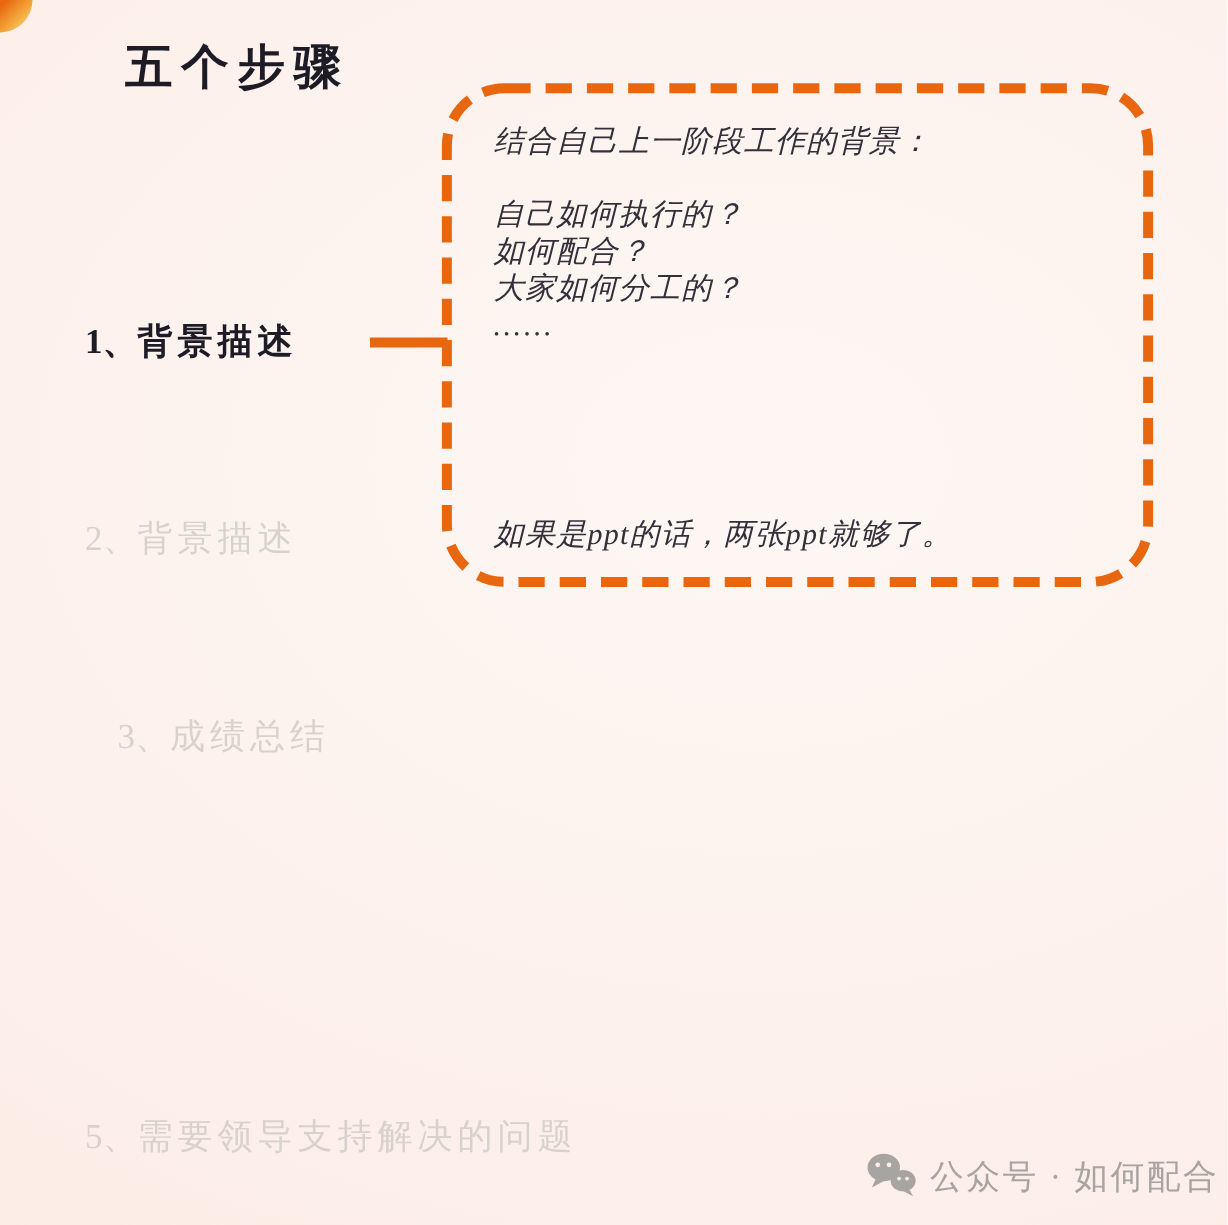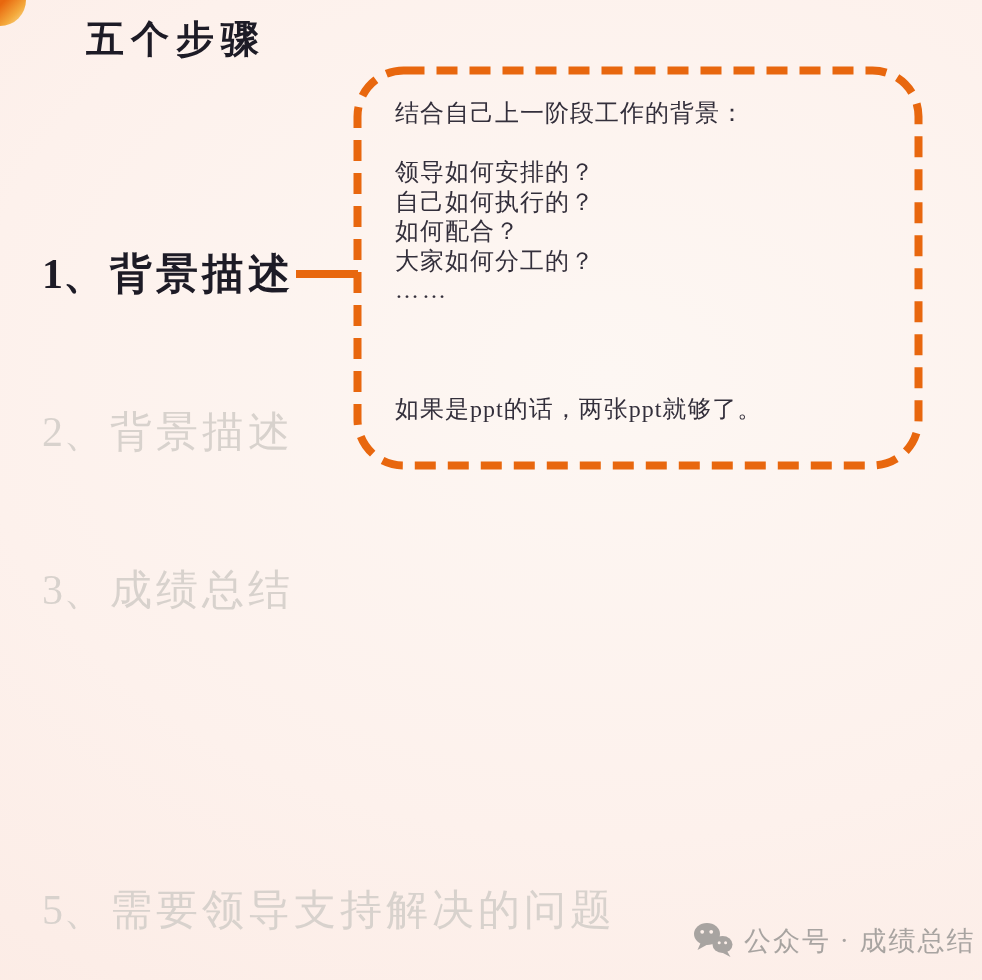--- a/index.html
+++ b/index.html
@@ -20,72 +20,73 @@
     position: absolute;
     left: -26px; top: -26px;
     width: 52px; height: 52px;
     border-radius: 50%;
     background: linear-gradient(135deg, #e8670e 55%, #f4a93c 78%, #fbd98d 95%);
   }
 
   .title {
     position: absolute;
     left: 86px; top: 14px;
-    margin: 0;
+    margin: 14px;
     font-size: 38px;
     font-weight: 700;
     letter-spacing: 7px;
     color: #1d1b26;
   }
 
   .step {
     position: absolute;
     left: 42px;
     white-space: nowrap;
-    font-size: 42px;
+    font-size: 28px;
     line-height: 48px;
     color: #d8d2cd;
     font-weight: 400;
     letter-spacing: 4px;
+    text-align: right;
   }
   .step .num { display: inline-block; width: 68px; letter-spacing: 0; }
   .step.active { color: #1d1b26; font-weight: 700; }
   #step-1 { top: 250px; }
   #step-2 { top: 408px; }
-  #step-3 { top: 566px; }
+  #step-3 { top: 566px; margin-left: 26px; }
   #step-4 { top: 721px; }
   #step-5 { top: 857px; margin-top: 29px; }
 
   .connector {
     position: absolute;
     left: 296px; top: 270px;
     width: 62px; height: 8px;
     background: #e8670e;
   }
 
   .callout {
     position: absolute;
     left: 353px; top: 66px;
-    width: 570px; height: 404px;
+    width: 570px; height: 404px; font-style: italic;
   }
   .callout-border { position: absolute; left: 0; top: 0; }
   .callout-content {
     position: absolute;
     left: 42px; top: 0;
     width: 505px; height: 100%;
     color: #332f3b;
     font-size: 24px;
     letter-spacing: 1px;
   }
   .callout-content p { margin: 0; position: absolute; white-space: nowrap; }
   .callout-intro { top: 31px; }
   .q-list { position: absolute; top: 92px; line-height: 29.5px; }
   .callout-ellipsis { letter-spacing: 3px; }
   .callout-note-1 { top: 283px; }
-  .callout-note-2 { top: 327px; }
+  .callout-note-2 { top: 345px; }
 
   .watermark {
     position: absolute;
     left: 693px; top: 922px;
     display: flex;
     align-items: center;
     gap: 9px;
     color: #a8a4a1;
     font-size: 27px;
     letter-spacing: 2px;
@@ -117,21 +118,20 @@
 
   <div class="connector"></div>
 
   <div class="callout">
     <svg class="callout-border" width="570" height="404" viewBox="0 0 570 404">
       <rect x="4.5" y="4.5" width="561" height="395" rx="46" ry="46" fill="none" stroke="#e8670e" stroke-width="8" stroke-dasharray="21 12"></rect>
     </svg>
     <div class="callout-content">
       <p class="callout-intro">结合自己上一阶段工作的背景：</p>
       <div class="q-list">
-        <div>领导如何安排的？</div>
         <div>自己如何执行的？</div>
         <div>如何配合？</div>
         <div>大家如何分工的？</div>
         <div class="callout-ellipsis">……</div>
       </div>
       <p class="callout-note-2">如果是ppt的话，两张ppt就够了。</p>
     </div>
   </div>
 
   <div class="watermark">
@@ -142,16 +142,16 @@
         <ellipse cx="29.5" cy="22.5" rx="10" ry="8.5"></ellipse>
         <path d="M34 29 L37.5 35 L29 30.5 Z"></path>
       </g>
       <g fill="#fdf0ea">
         <circle cx="9.2" cy="9.8" r="1.9"></circle>
         <circle cx="18.2" cy="9.8" r="1.9"></circle>
         <circle cx="26.2" cy="20.8" r="1.5"></circle>
         <circle cx="32.6" cy="20.8" r="1.5"></circle>
       </g>
     </svg>
-    <span>公众号 · 成绩总结</span>
+    <span>公众号 · 如何配合</span>
   </div>
 
 </div>
 
 </body></html>

